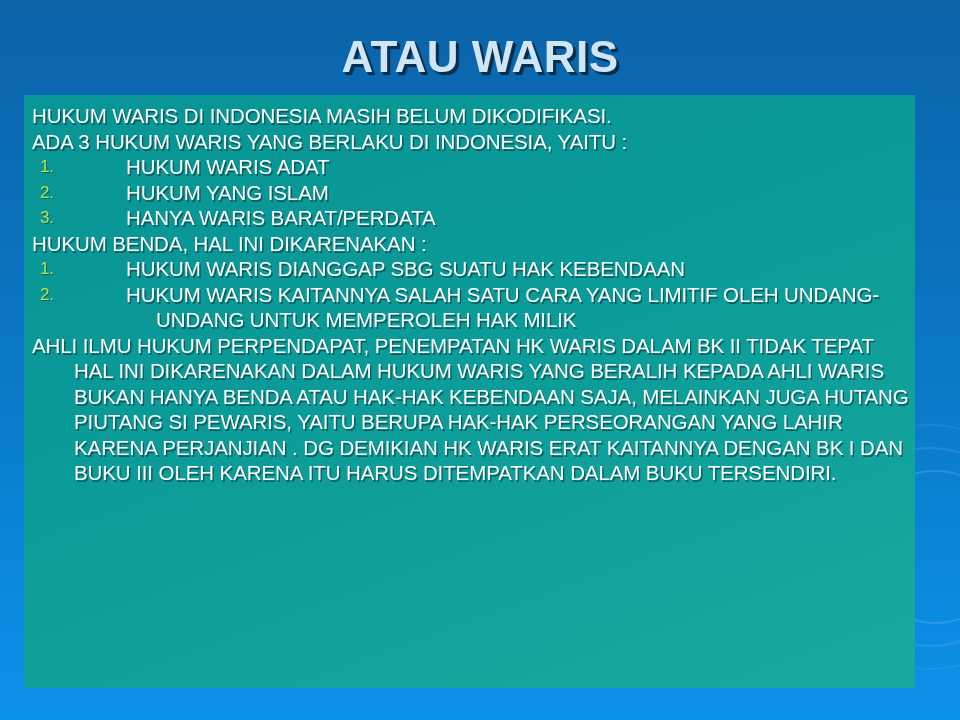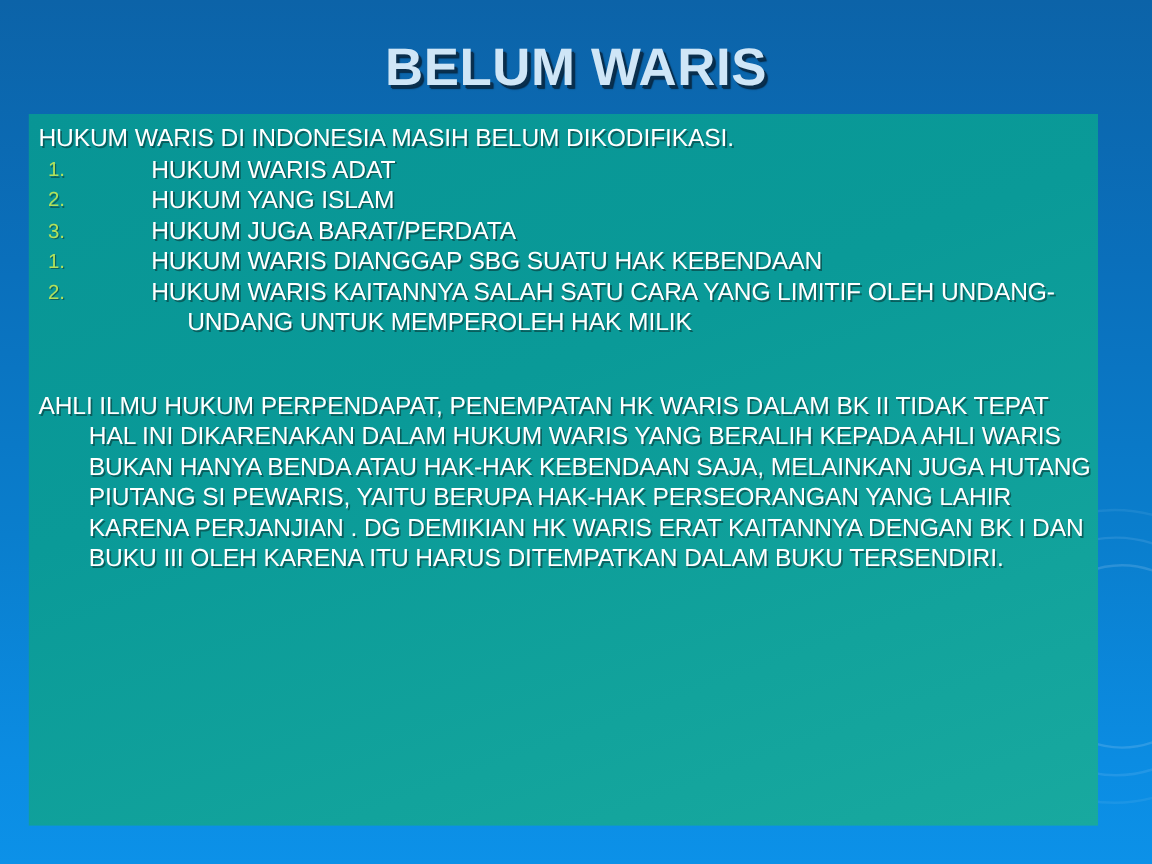--- a/index.html
+++ b/index.html
@@ -76,21 +76,20 @@
     padding: 0 0 0 0;
     text-indent: 0;
   }
   .para.hang {
     padding-left: 38px;
     text-indent: -38px;
   }
   .para.hang-deep {
     padding-left: 42px;
     text-indent: -42px;
-    margin-top: 44px;
   }
 
   
   .num-row {
     display: flex;
     align-items: flex-start;
     margin: 0;
   }
   .num-marker {
     flex: 0 0 auto;
@@ -116,44 +115,46 @@
 </head>
 <body>
 
 <div id="slide">
 
   <div class="deco-arc a1"></div>
   <div class="deco-arc a2"></div>
   <div class="deco-arc a3"></div>
 
   <div id="title-area">
-    <div id="slide-title">BELUM WARIS</div>
+    <div id="slide-title">ATAU WARIS</div>
   </div>
 
   <div id="content-panel">
 
     <div class="body-txt para">HUKUM WARIS DI INDONESIA MASIH BELUM DIKODIFIKASI.</div>
 
+    <div class="body-txt para">ADA 3 HUKUM WARIS YANG BERLAKU DI INDONESIA, YAITU :</div>
 
     <div>
       <div class="num-row">
         <div class="body-txt num-marker">1.</div>
         <div class="body-txt num-text">HUKUM WARIS ADAT</div>
       </div>
       <div class="num-row">
         <div class="body-txt num-marker">2.</div>
         <div class="body-txt num-text">HUKUM YANG ISLAM</div>
       </div>
       <div class="num-row">
         <div class="body-txt num-marker">3.</div>
-        <div class="body-txt num-text">HUKUM JUGA BARAT/PERDATA</div>
+        <div class="body-txt num-text">HANYA WARIS BARAT/PERDATA</div>
       </div>
     </div>
 
 
+    <div class="body-txt para">HUKUM BENDA, HAL INI DIKARENAKAN :</div>
 
     <div>
       <div class="num-row">
         <div class="body-txt num-marker">1.</div>
         <div class="body-txt num-text hang">HUKUM WARIS DIANGGAP SBG SUATU HAK KEBENDAAN</div>
       </div>
       <div class="num-row">
         <div class="body-txt num-marker">2.</div>
         <div class="body-txt num-text hang">HUKUM WARIS KAITANNYA SALAH SATU CARA YANG LIMITIF OLEH UNDANG-UNDANG UNTUK MEMPEROLEH HAK MILIK</div>
       </div>

